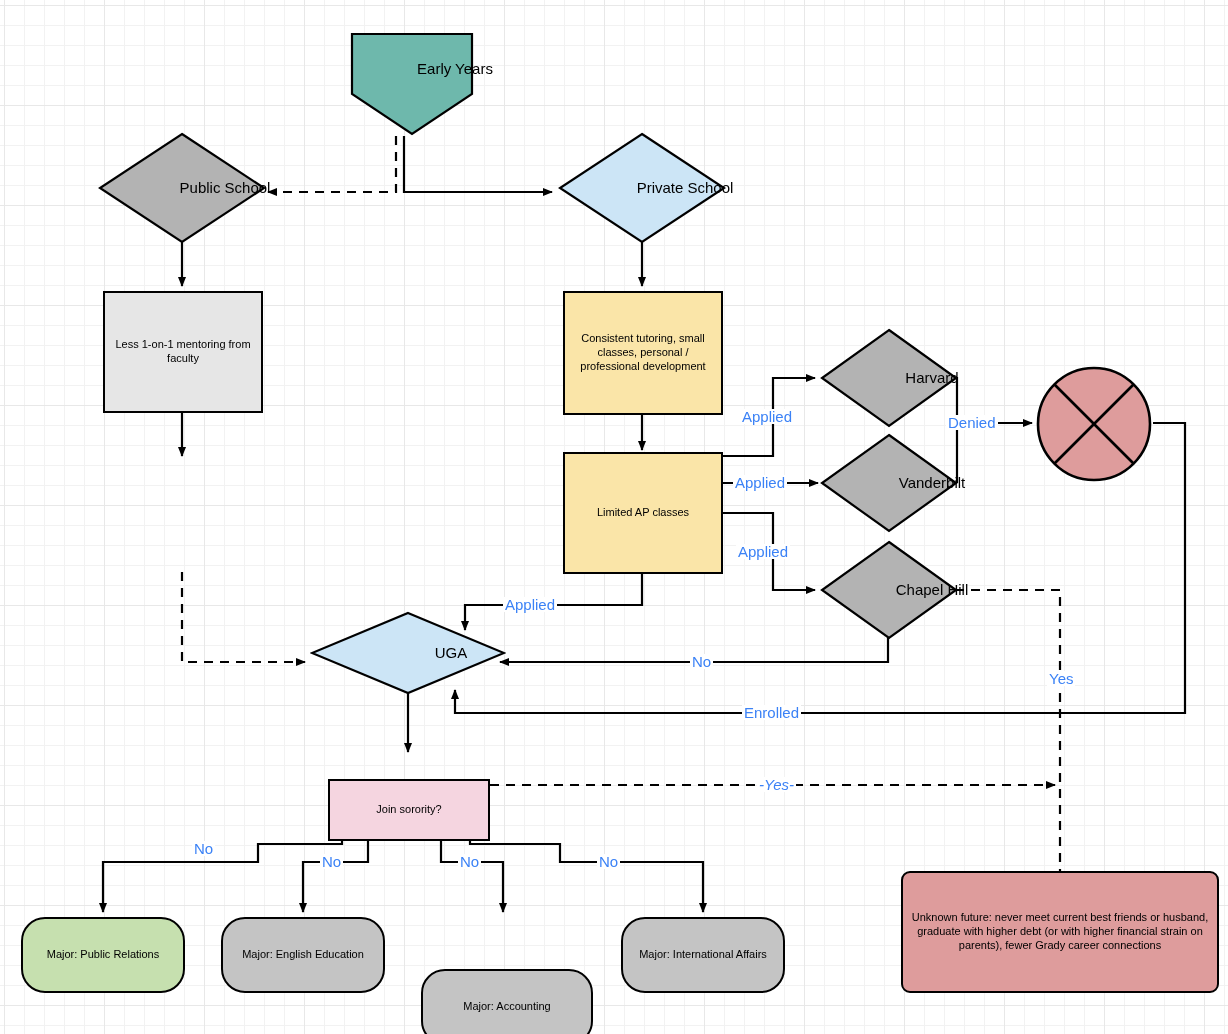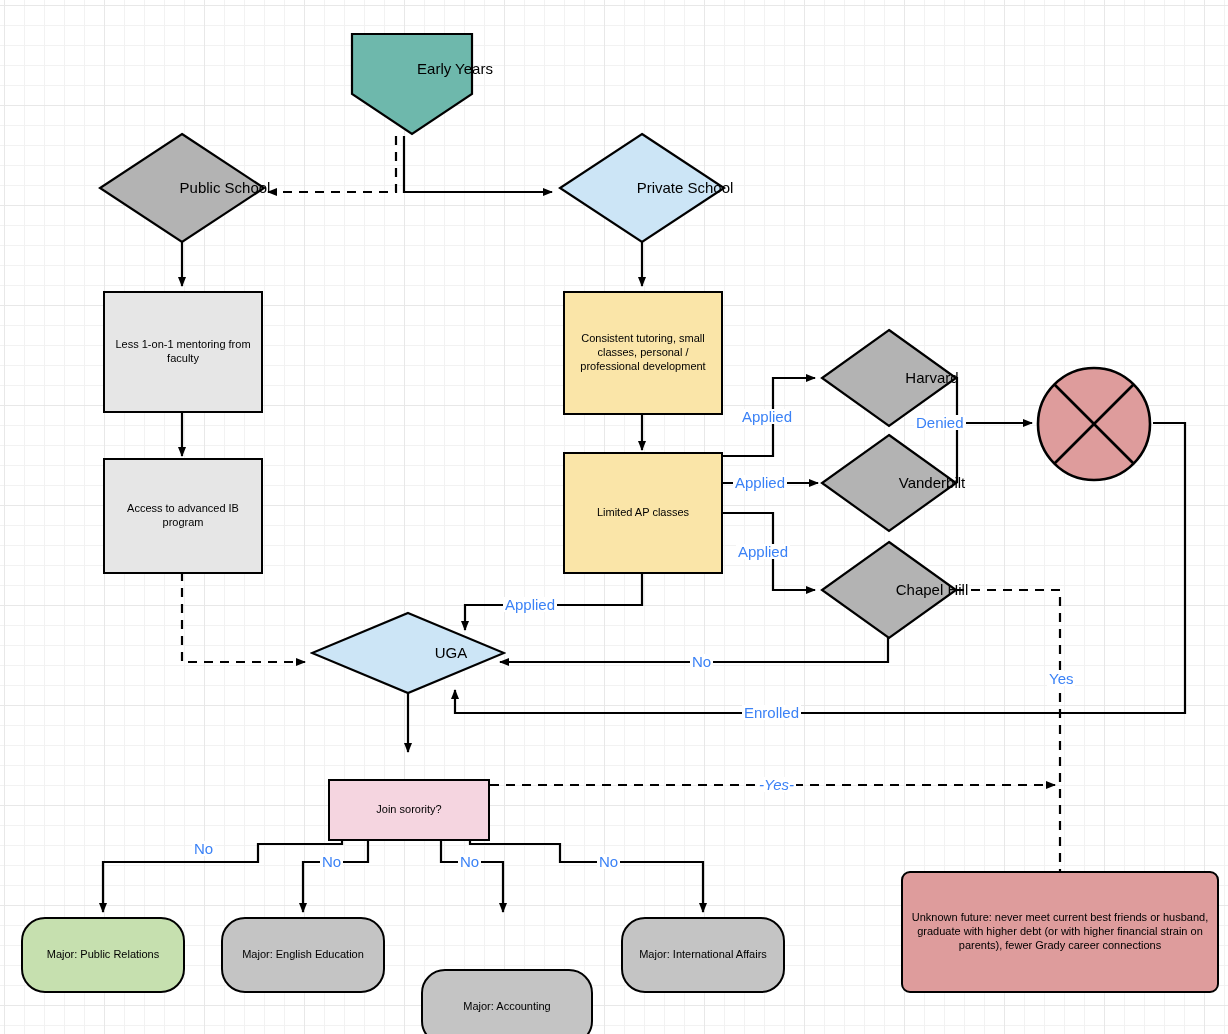--- a/index.html
+++ b/index.html
@@ -132,21 +132,21 @@
       <path d="M368,817 L368,862 L303,862 L303,912" marker-end="url(#arrow)"></path>
       <path d="M441,817 L441,862 L503,862 L503,912" marker-end="url(#arrow)"></path>
       <path d="M470,817 L470,844 L560,844 L560,862 L703,862 L703,912" marker-end="url(#arrow)"></path>
     </g>
   </svg>
 
   <div class="edge-label" style="left:740px; top:409px;">Applied</div>
   <div class="edge-label" style="left:733px; top:475px;">Applied</div>
   <div class="edge-label" style="left:736px; top:544px;">Applied</div>
   <div class="edge-label" style="left:503px; top:597px;">Applied</div>
-  <div class="edge-label" style="left:914px; top:415px;text-align:right;">Denied</div>
+  <div class="edge-label" style="left:946px; top:415px;text-align:right;">Denied</div>
   <div class="edge-label" style="left:690px; top:654px;">No</div>
   <div class="edge-label" style="left:742px; top:705px;">Enrolled</div>
   <div class="edge-label" style="left:1047px; top:671px;text-align:right;">Yes</div>
   <div class="edge-label" style="left:757px; top:777px;font-style:italic;">-Yes-</div>
   <div class="edge-label" style="left:192px; top:841px;">No</div>
   <div class="edge-label" style="left:320px; top:854px;">No</div>
   <div class="edge-label" style="left:458px; top:854px;">No</div>
   <div class="edge-label" style="left:597px; top:854px;">No</div>
 
   <div class="diamond-wrap" style="left:350px; top:32px; width:124px; height:104px;">
@@ -173,23 +173,20 @@
     </svg>
     <div class="diamond-label">
         <span>Private School</span>
       </div>
   </div>
 
   <div class="node rect" style="left:103px; top:291px; width:160px; height:122px; background:#E6E6E6;">
     <span class="lbl">Less 1-on-1 mentoring from faculty</span>
   </div>
 
-  <div class="node rect" style="left:103px; top:458px; width:160px; height:116px; background:#E6E6E6;">
-    <span class="lbl">Access to advanced IB program</span>
-  </div>
 
   <div class="node rect" style="left:563px; top:291px; width:160px; height:124px; background:#FAE5A8;">
     <span class="lbl">Consistent tutoring, small classes, personal / professional development</span>
   </div>
 
   <div class="node rect" style="left:563px; top:452px; width:160px; height:122px; background:#FAE5A8;">
     <span class="lbl">Limited AP classes</span>
   </div>
 
   <div class="diamond-wrap" style="left:820px; top:328px; width:138px; height:100px;">

